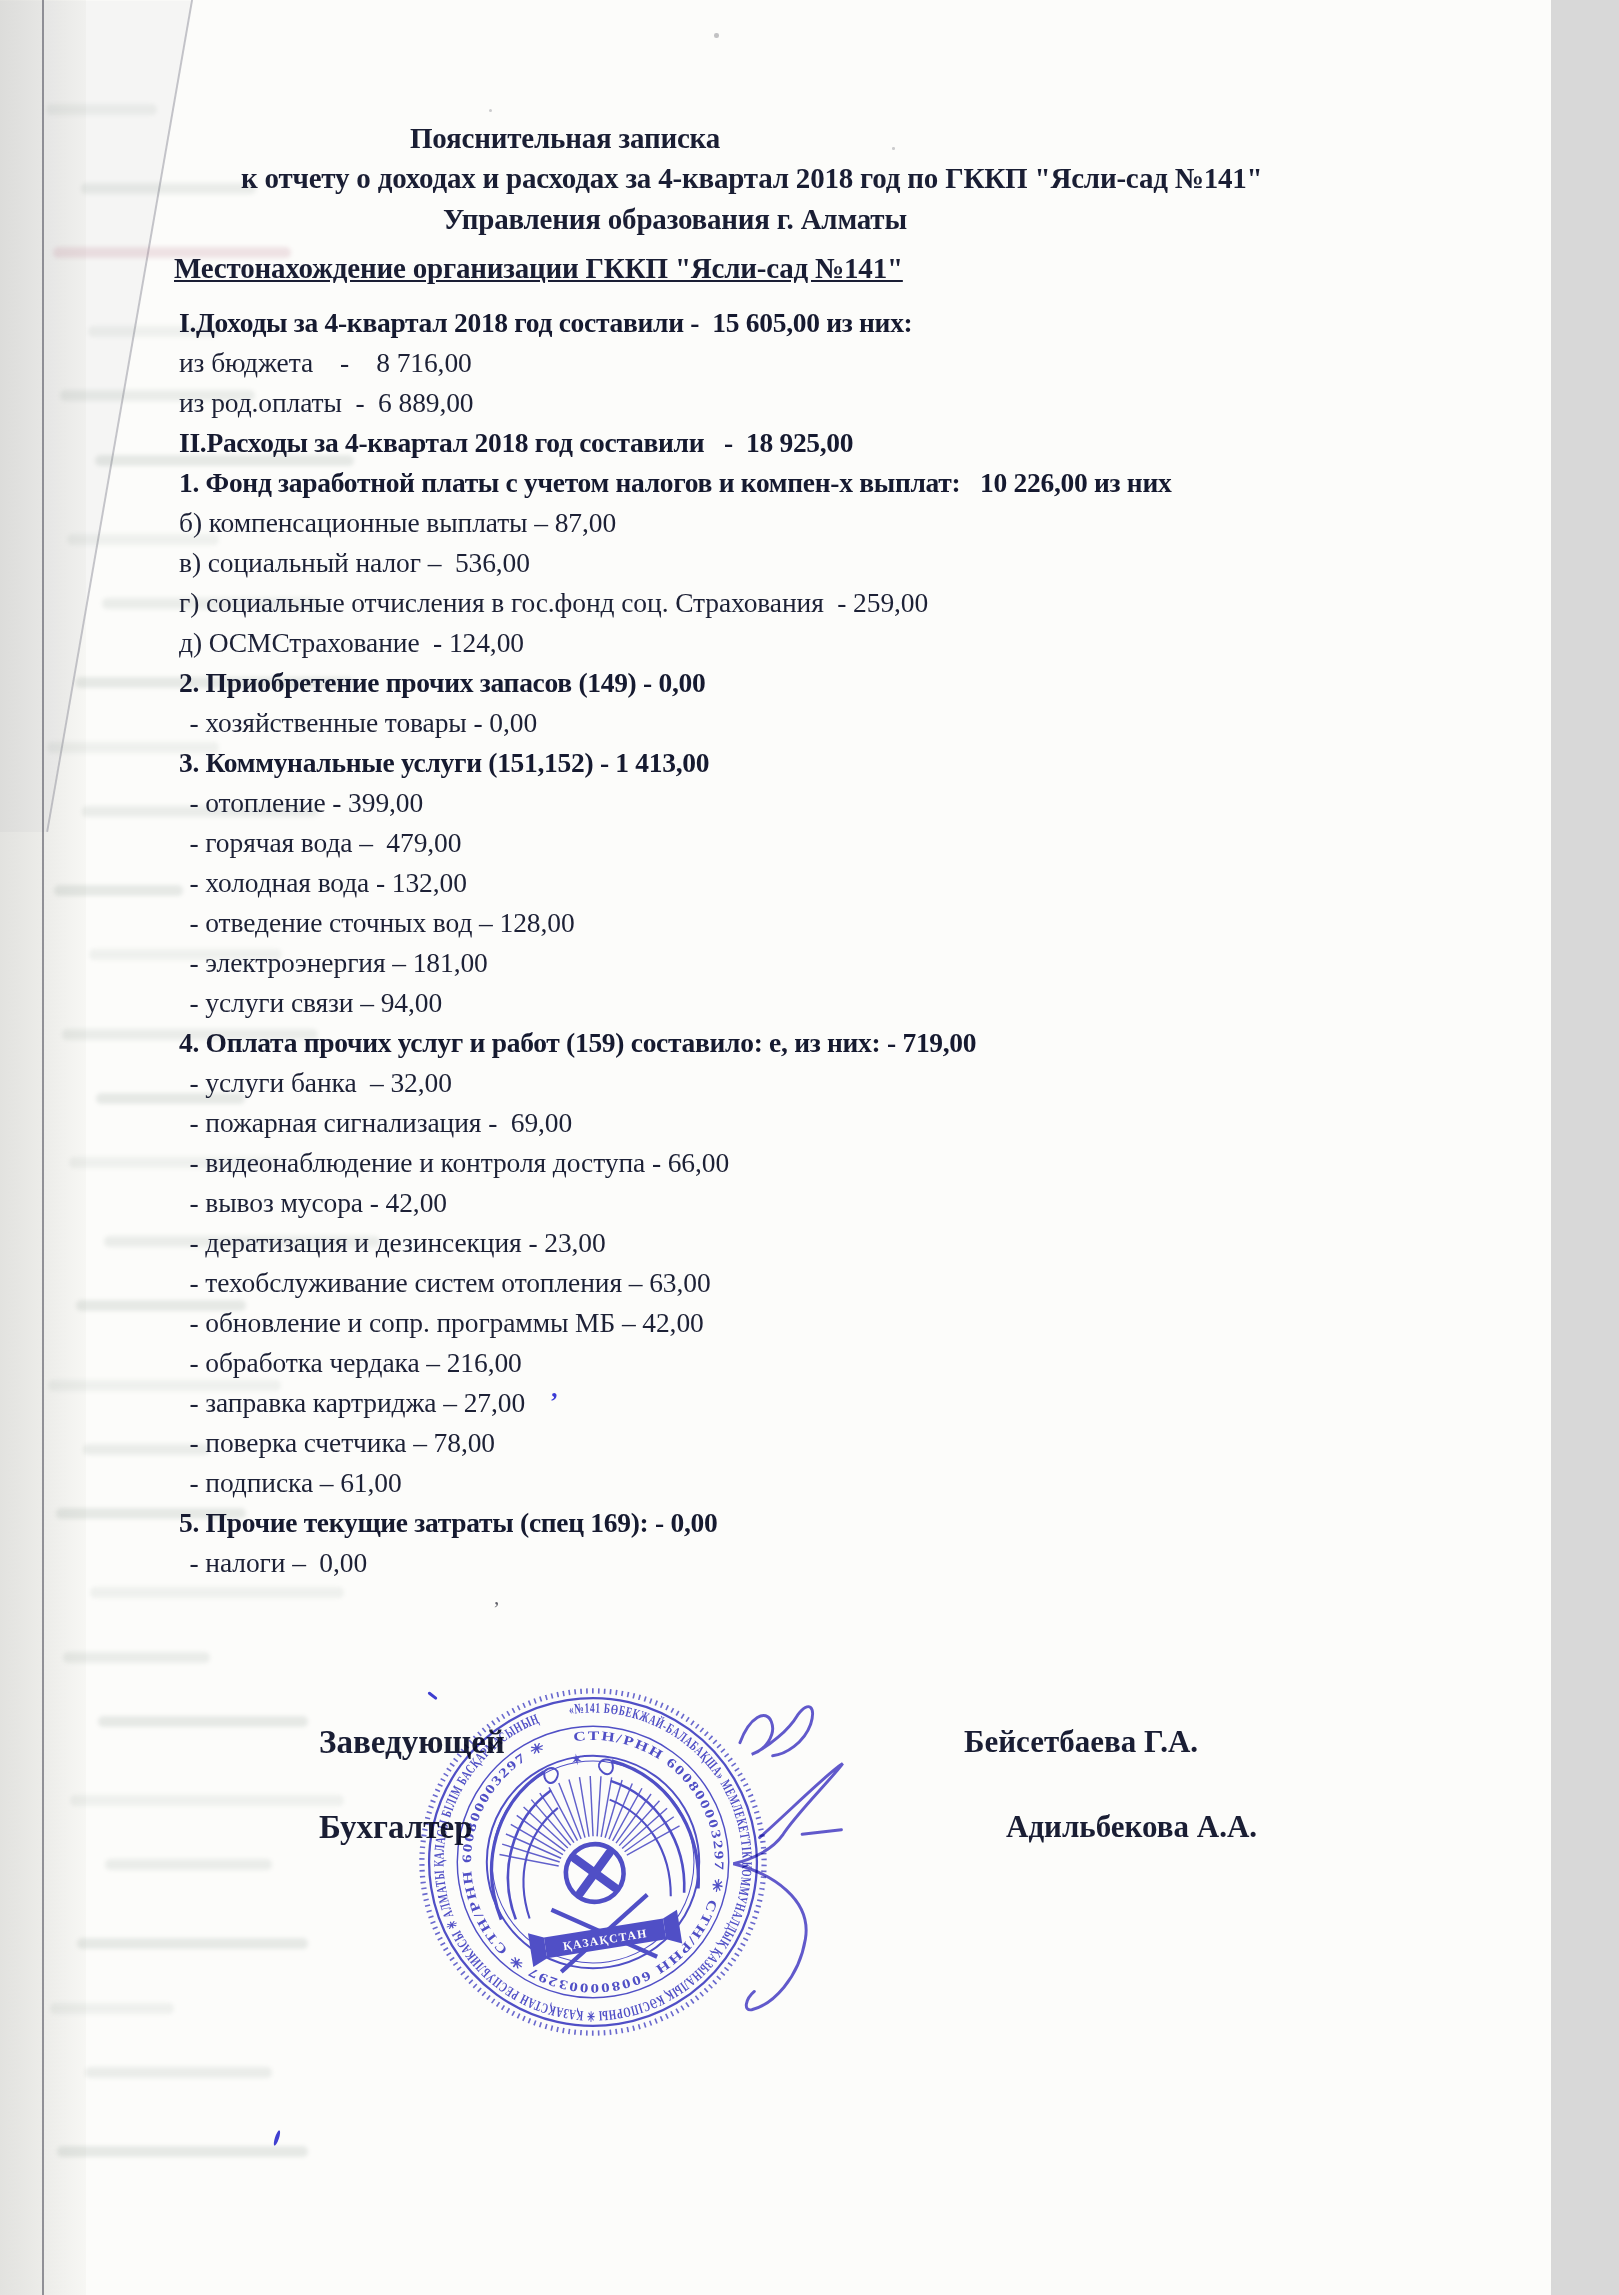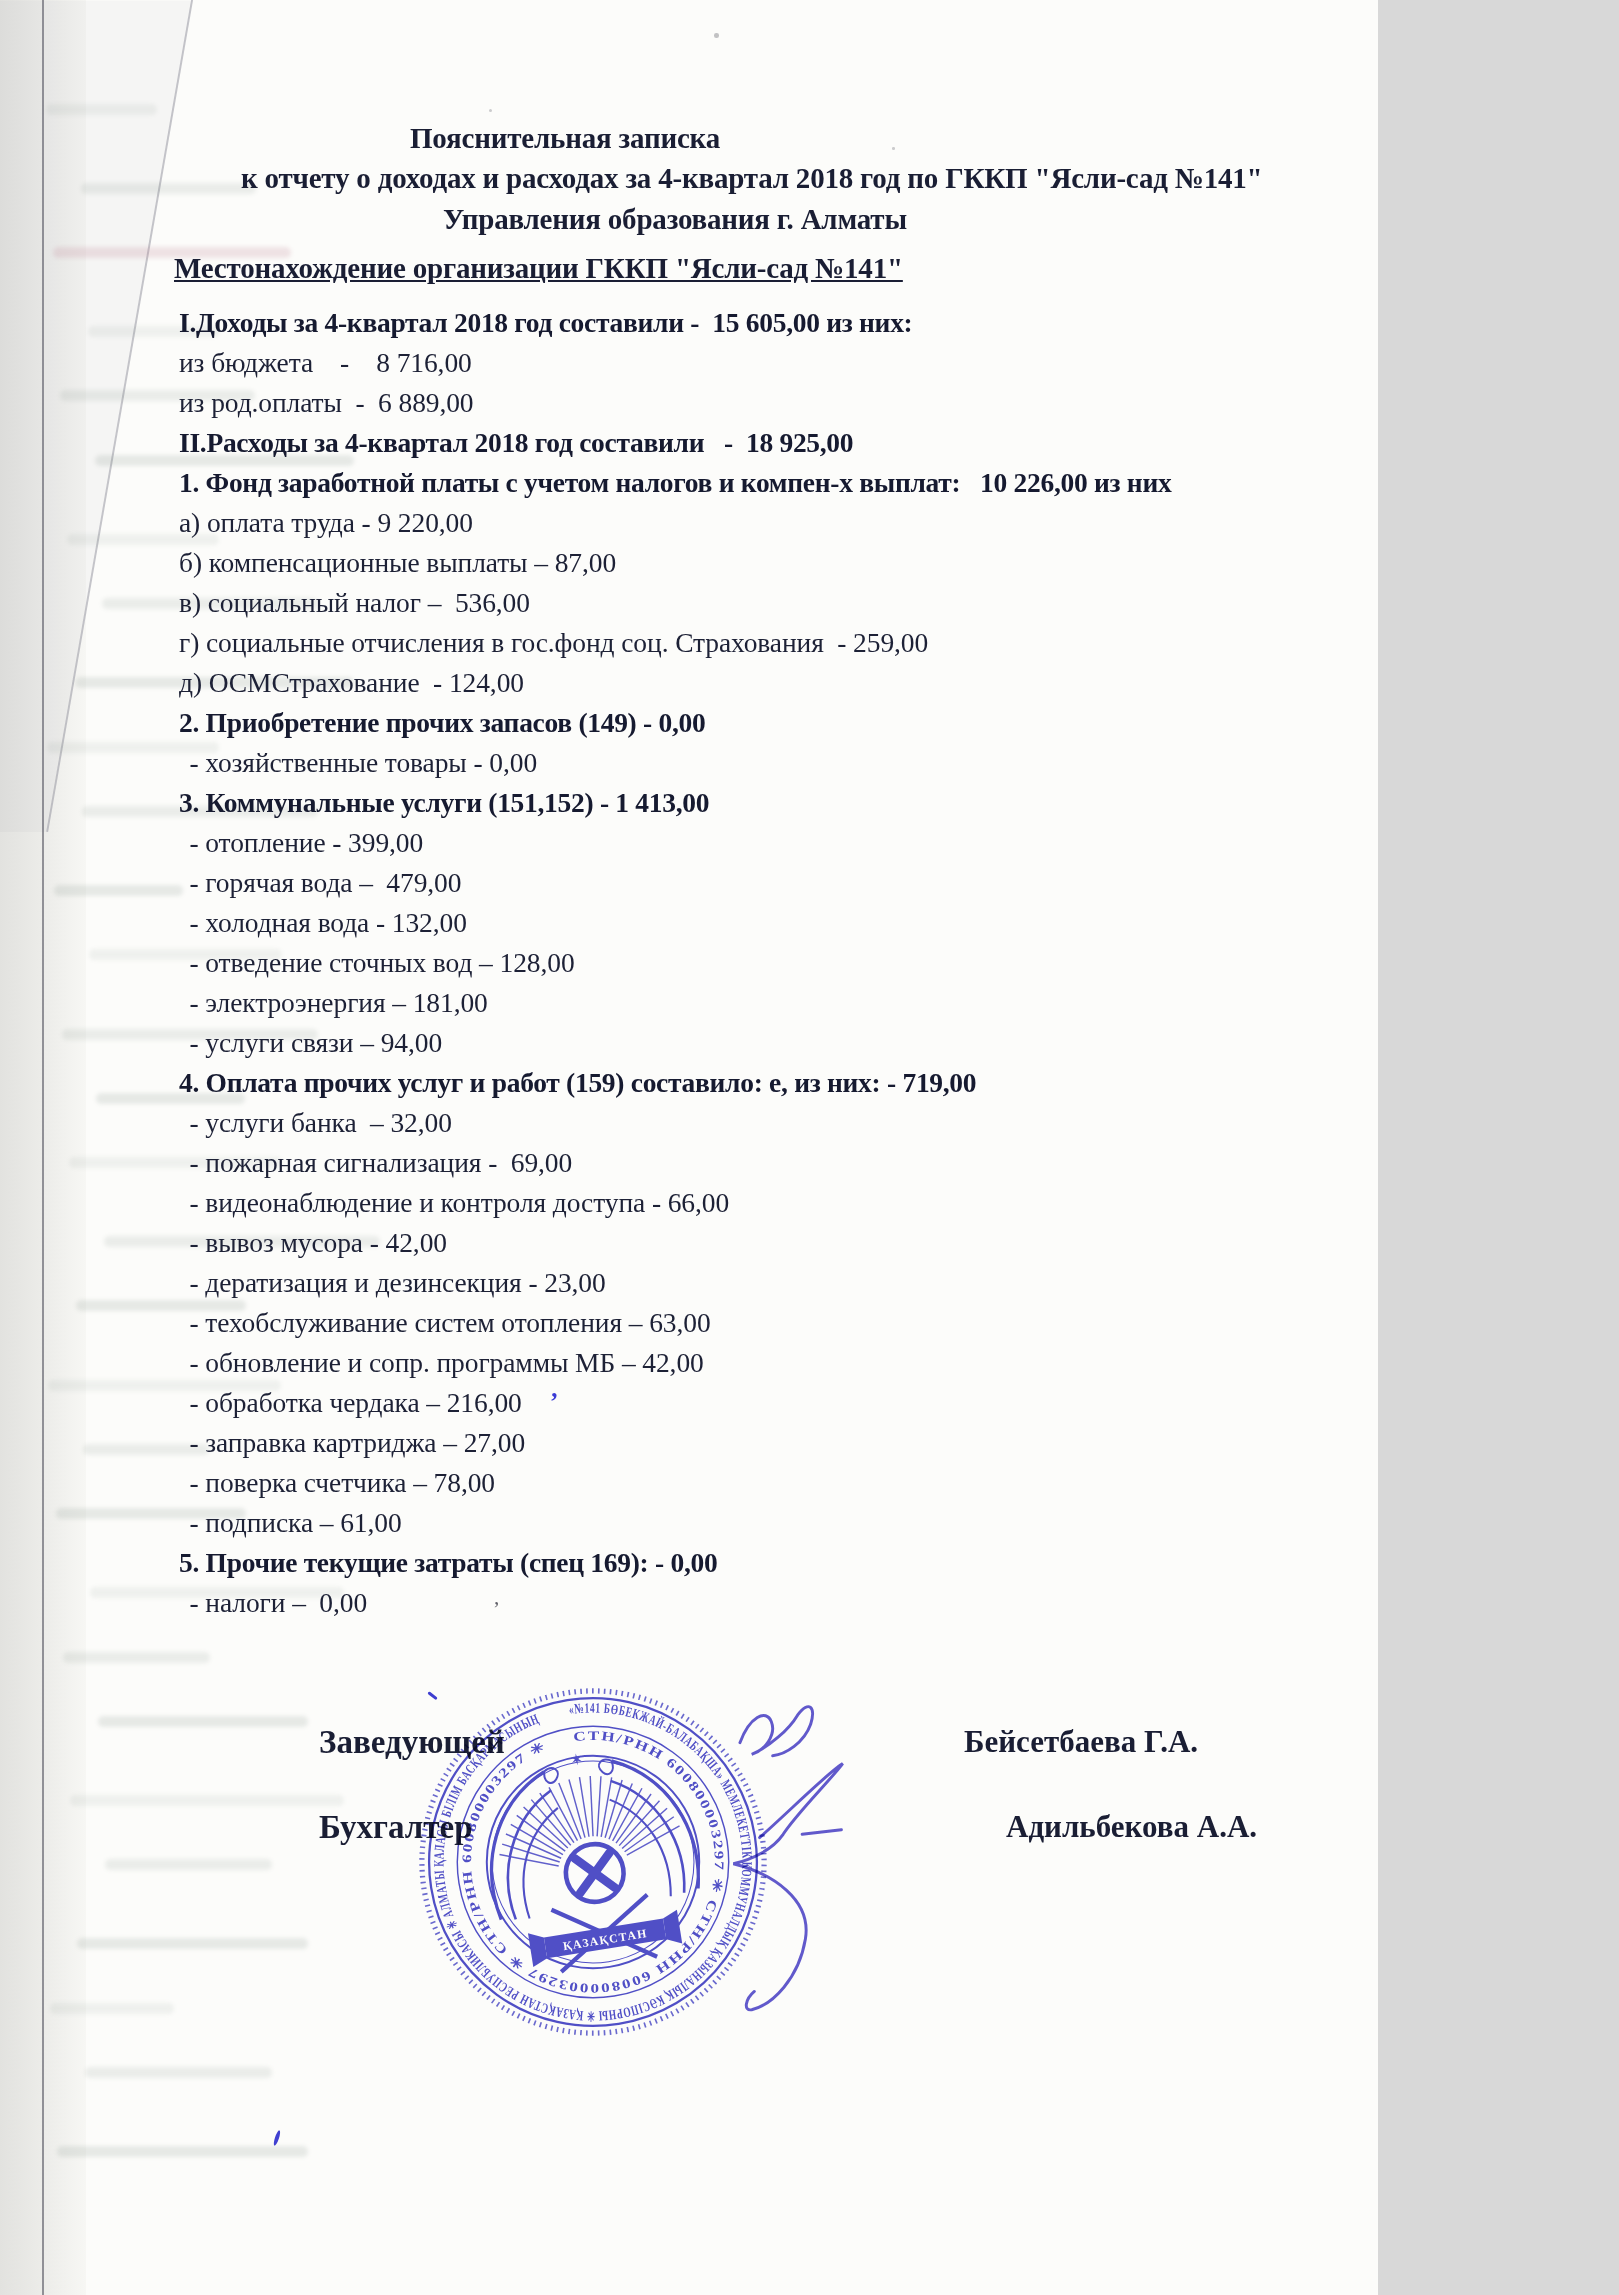--- a/index.html
+++ b/index.html
@@ -1,16 +1,16 @@
 <!DOCTYPE html>
 <html style="font-size:10.5px"><head>
 <meta charset="utf-8">
 <style>
   html,body{margin:0;padding:0;background:#d8d8d8;}
-  .page{position:relative;width:1378px;height:2295px;background:#fcfcfa;overflow:hidden;
+  .page{position:relative;width:1551px;height:2295px;background:#fcfcfa;overflow:hidden;
         font-family:"Liberation Serif","DejaVu Serif",serif;color:#1d2136;}
   
   .gutter{position:absolute;left:0;top:0;width:86px;height:2295px;
           background:linear-gradient(to right,#e2e2df,#ededea 55%,#f7f7f4);}
   .edge-line{position:absolute;left:42px;top:0;width:2px;height:2295px;background:rgba(70,70,82,.55);}
   .fold{position:absolute;left:0;top:0;}
   
   .smudge{position:absolute;height:11px;border-radius:5.2px;background:#6e8076;opacity:.12;filter:blur(2px);}
   .smudge.pink{background:#c08898;opacity:.22;}
   
@@ -90,21 +90,20 @@
     <div class="t t3">Управления образования г. Алматы</div>
     <div class="t t4">Местонахождение организации ГККП "Ясли-сад №141"</div>
   </div>
 
   <div class="body-lines" id="bodyLines">
       <div class="line bold">I.Доходы за 4-квартал 2018 год составили -  15 605,00 из них:</div>
       <div class="line">из бюджета    -    8 716,00</div>
       <div class="line">из род.оплаты  -  6 889,00</div>
       <div class="line bold">II.Расходы за 4-квартал 2018 год составили   -  18 925,00</div>
       <div class="line bold">1. Фонд заработной платы с учетом налогов и компен-х выплат:   10 226,00 из них</div>
-      <div class="line">а) оплата труда - 9 220,00</div>
       <div class="line">б) компенсационные выплаты – 87,00</div>
       <div class="line">в) социальный налог –  536,00</div>
       <div class="line">г) социальные отчисления в гос.фонд соц. Страхования  - 259,00</div>
       <div class="line">д) ОСМСтрахование  - 124,00</div>
       <div class="line bold">2. Приобретение прочих запасов (149) - 0,00</div>
       <div class="line indent">- хозяйственные товары - 0,00</div>
       <div class="line bold">3. Коммунальные услуги (151,152) - 1 413,00</div>
       <div class="line indent">- отопление - 399,00</div>
       <div class="line indent">- горячая вода –  479,00</div>
       <div class="line indent">- холодная вода - 132,00</div>

